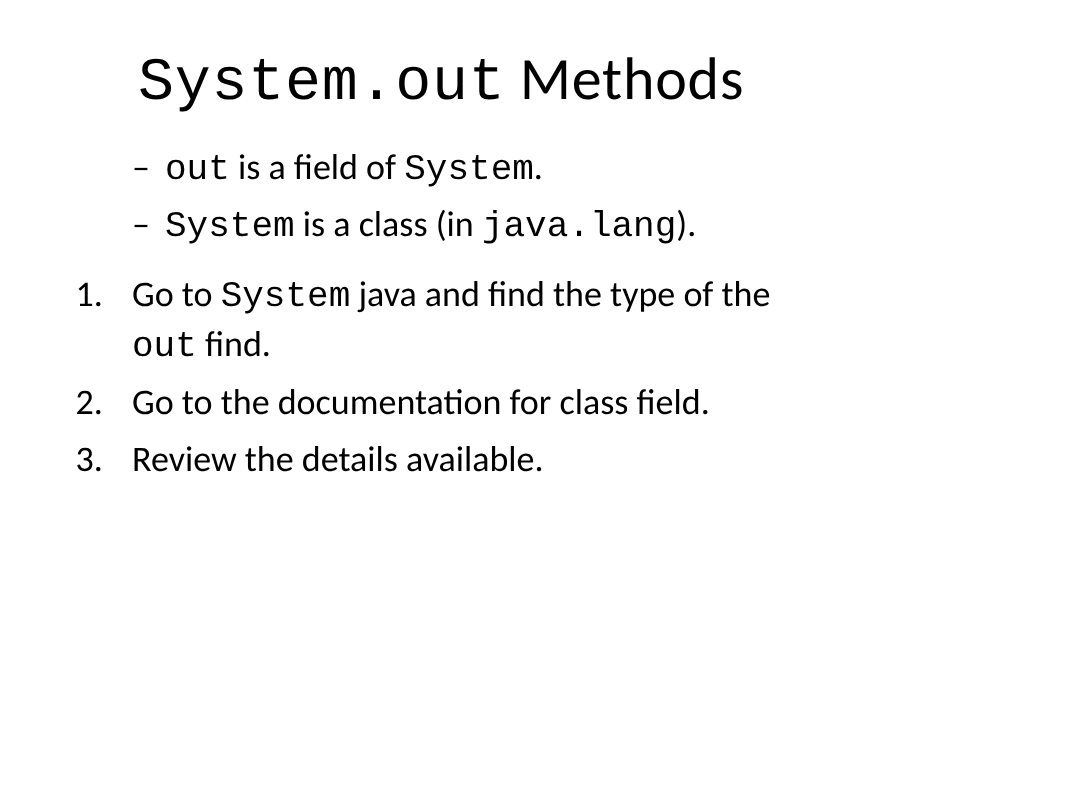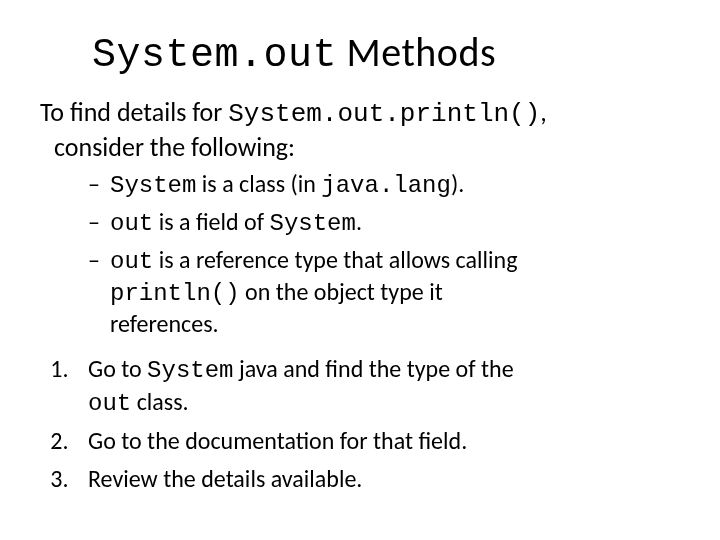--- a/index.html
+++ b/index.html
@@ -70,43 +70,37 @@
 <body>
 
 <div class="slide">
 
   <h1 class="title">
     <span class="mono">System.out</span><span> Methods</span>
   </h1>
 
   <div class="body">
 
-    <p class="para indent-hang">
-      <span>To find details for </span><span class="mono">System.out.println()</span><span>, consider the following:</span>
-    </p>
 
     <ul class="dash">
-      <li>
-        <span class="mono">System</span><span> is a class (in </span><span class="mono">java.lang</span><span>).</span>
-      </li>
       <li>
         <span class="mono">out</span><span> is a field of </span><span class="mono">System</span><span>.</span>
       </li>
       <li>
-        <span class="mono">out</span><span> is a reference type that allows calling </span><span class="mono">println()</span><span> on the object type it references.</span>
+        <span class="mono">System</span><span> is a class (in </span><span class="mono">java.lang</span><span>).</span>
       </li>
     </ul>
 
 
     <ol class="num">
       <li>
-        <span>Go to </span><span class="mono">System</span><span> java and find the type of the </span><span class="mono">out</span><span> class.</span>
+        <span>Go to </span><span class="mono">System</span><span> java and find the type of the </span><span class="mono">out</span><span> find.</span>
       </li>
       <li>
-        <span>Go to the documentation for that field.</span>
+        <span>Go to the documentation for class field.</span>
       </li>
       <li>
         <span>Review the details available.</span>
       </li>
     </ol>
 
   </div>
 </div>
 
 </body></html>

